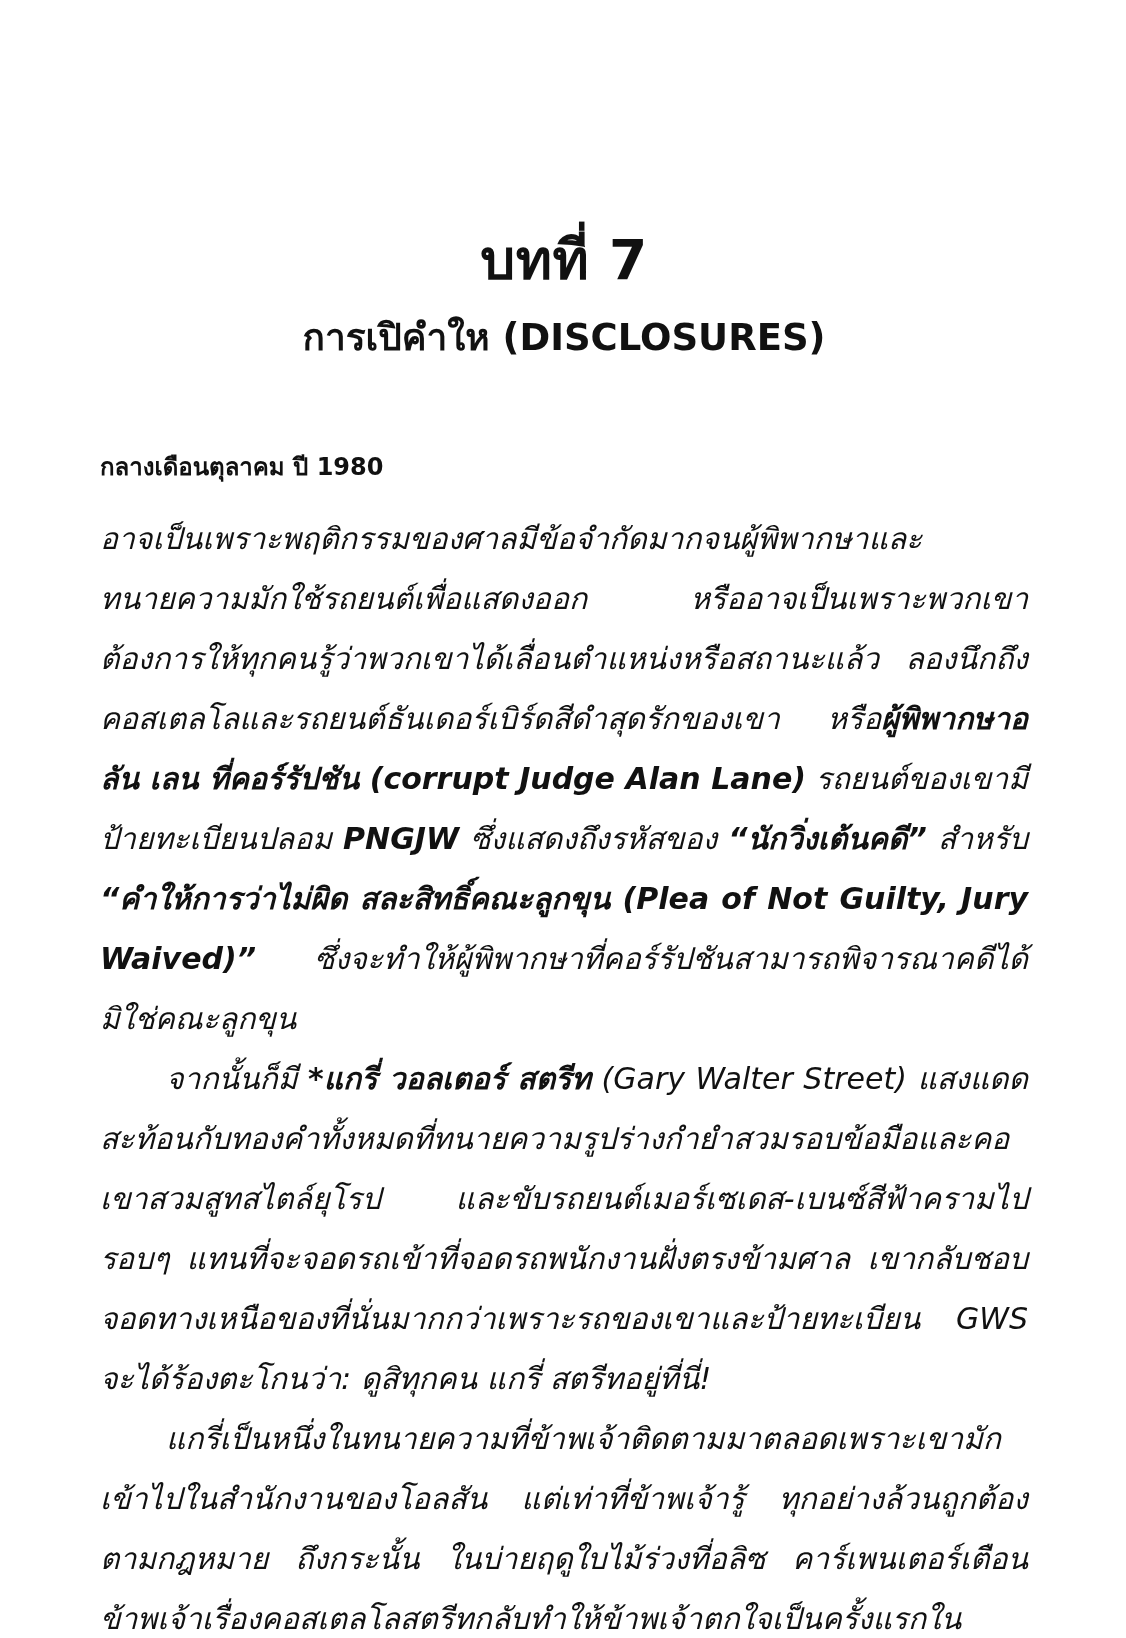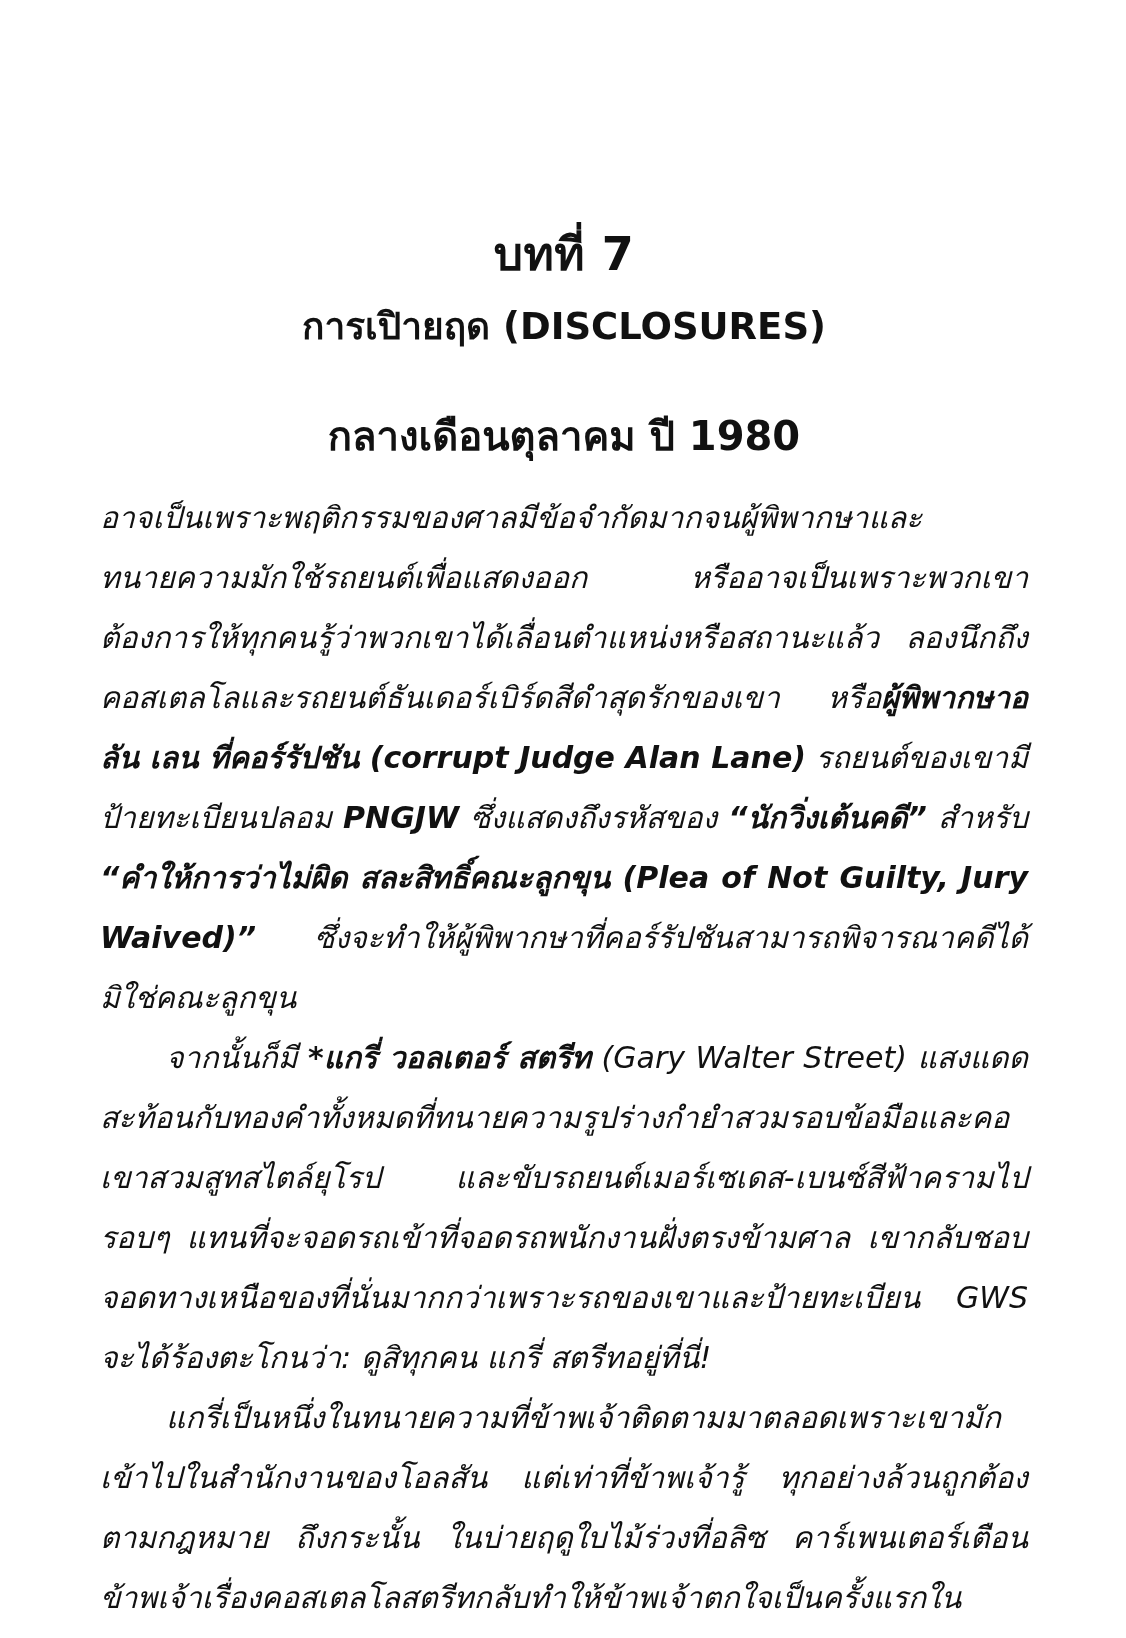--- a/index.html
+++ b/index.html
@@ -13,36 +13,36 @@
     color: #111111;
     font-family: "DejaVu Sans", "Liberation Sans", sans-serif;
     overflow: hidden;
   }
   .content {
     padding: 0 98px 0 100px;
   }
   .chapter-title {
     margin-top: 226px;
     text-align: center;
-    font-size: 46px;
+    font-size: 55px;
     font-weight: 700;
     line-height: 1.25;
     letter-spacing: 0.5px;
   }
   .chapter-subtitle {
     margin-top: 20px;
     text-align: center;
     font-size: 37px;
     font-weight: 700;
     line-height: 1.25;
   }
   .section-heading {
-    margin-top: 60px;
-    text-align: center;
-    font-size: 40px;
+    margin-top: 91px;
+    text-align: left;
+    font-size: 24px;
     font-weight: 700;
     line-height: 1.3;
   }
   .body-text p {
     font-size: 30px;
     line-height: 60px;
     text-align: justify;
     font-weight: 400;
     font-style: italic;
   }
@@ -55,21 +55,21 @@
   .b { font-weight: 700; }
 </style>
 </head>
 <body>
 
 <div class="page">
   <div class="content">
 
     <h1 class="chapter-title">บทที่ 7</h1>
 
-    <h2 class="chapter-subtitle">การเปิายฤด (DISCLOSURES)</h2>
+    <h2 class="chapter-subtitle">การเปิคำให (DISCLOSURES)</h2>
 
     <h3 class="section-heading">กลางเดือนตุลาคม ปี 1980</h3>
 
     <div class="body-text">
 
       <p class="first"><span>อาจเป็นเพราะพฤติกรรมของศาลมีข้อจำกัดมากจนผู้พิพากษาและทนายความมักใช้รถยนต์เพื่อแสดงออก หรืออาจเป็นเพราะพวกเขาต้องการให้ทุกคนรู้ว่าพวกเขาได้เลื่อนตำแหน่งหรือสถานะแล้ว  ลองนึกถึงคอสเตลโลและรถยนต์ธันเดอร์เบิร์ดสีดำสุดรักของเขา หรือ</span><span class="b">ผู้พิพากษาอลัน เลน ที่คอร์รัปชัน (corrupt Judge Alan Lane)</span><span> รถยนต์ของเขามีป้ายทะเบียนปลอม </span><span class="b">PNGJW</span><span> ซึ่งแสดงถึงรหัสของ </span><span class="b">“นักวิ่งเต้นคดี”</span><span> สำหรับ </span><span class="b">“คำให้การว่าไม่ผิด สละสิทธิ์คณะลูกขุน (Plea of Not Guilty, Jury Waived)”</span><span> ซึ่งจะทำให้ผู้พิพากษาที่คอร์รัปชันสามารถพิจารณาคดีได้มิใช่คณะลูกขุน</span></p>
 
       <p class="indent"><span>จากนั้นก็มี </span><span class="b">*แกรี่ วอลเตอร์ สตรีท</span><span> (Gary Walter Street) แสงแดดสะท้อนกับทองคำทั้งหมดที่ทนายความรูปร่างกำยำสวมรอบข้อมือและคอ เขาสวมสูทสไตล์ยุโรป และขับรถยนต์เมอร์เซเดส-เบนซ์สีฟ้าครามไปรอบๆ แทนที่จะจอดรถเข้าที่จอดรถพนักงานฝั่งตรงข้ามศาล เขากลับชอบจอดทางเหนือของที่นั่นมากกว่าเพราะรถของเขาและป้ายทะเบียน GWS จะได้ร้องตะโกนว่า: ดูสิทุกคน แกรี่ สตรีทอยู่ที่นี่!</span></p>
 
       <p class="indent"><span>แกรี่เป็นหนึ่งในทนายความที่ข้าพเจ้าติดตามมาตลอดเพราะเขามักเข้าไปในสำนักงานของโอลสัน แต่เท่าที่ข้าพเจ้ารู้ ทุกอย่างล้วนถูกต้องตามกฎหมาย ถึงกระนั้น ในบ่ายฤดูใบไม้ร่วงที่อลิซ คาร์เพนเตอร์เตือนข้าพเจ้าเรื่องคอสเตลโลสตรีทกลับทำให้ข้าพเจ้าตกใจเป็นครั้งแรกในอาชีพเชิง (สาย) ลับของข้าพเจ้า</span></p>

